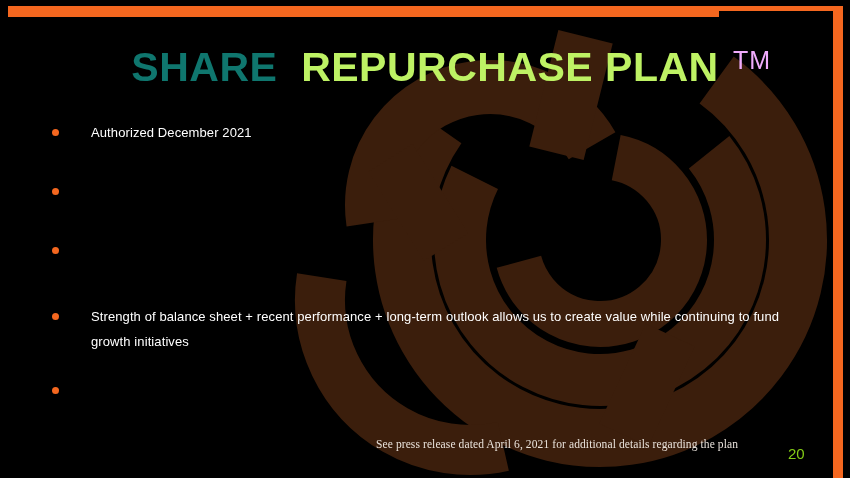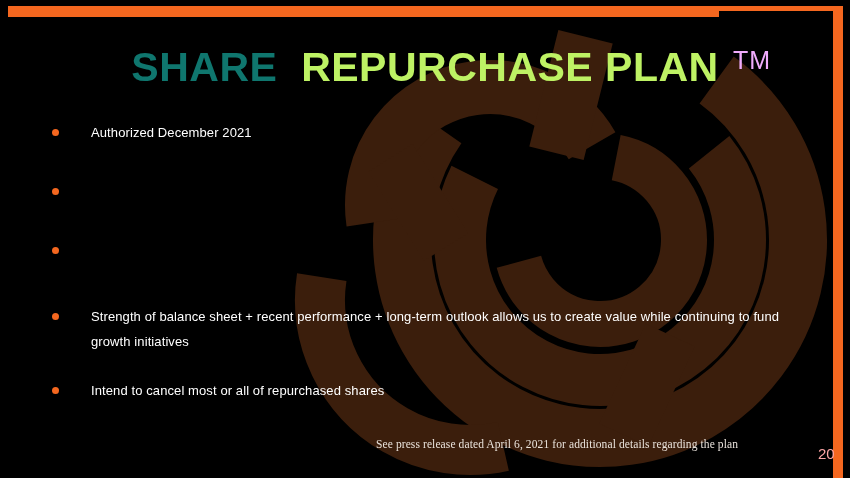--- a/index.html
+++ b/index.html
@@ -116,23 +116,22 @@
     color: #EAE3DC;
     font-family: "Liberation Serif", serif;
     font-size: 11.5px;
     letter-spacing: 0.1px;
     white-space: nowrap;
   }
   #page-number {
     position: absolute;
     left: 788px;
     top: 445px;
-    color: #fca5a5;
+    color: #84cc16;
     font-size: 15px;
-    margin-left: 30px;
   }
 </style>
 </head>
 <body>
 
 <div id="slide">
 
   <svg id="watermark" viewBox="0 0 850 478" preserveAspectRatio="none" aria-hidden="true">
     <defs>
       <clipPath id="slideClip">
@@ -182,21 +181,20 @@
       <span class="bullet-dot"></span>
     </div>
 
     <div class="bullet-row" style="top:184px;left:0px;width:740px;">
       <span class="bullet-dot"></span>
       <span class="bullet-text" style="width:692px;display:inline-block;">Strength of balance sheet + recent performance + long-term outlook allows us to create value while continuing to fund growth initiatives</span>
     </div>
 
     <div class="bullet-row" style="top:258px;left:0px;width:740px;">
       <span class="bullet-dot"></span>
-      <span class="bullet-text">Intend to cancel most or all of repurchased shares</span>
     </div>
 
   </div>
 
   <div id="footnote">See press release dated April 6, 2021 for additional details regarding the plan</div>
 
   <div id="page-number">20</div>
 
 </div>
 

